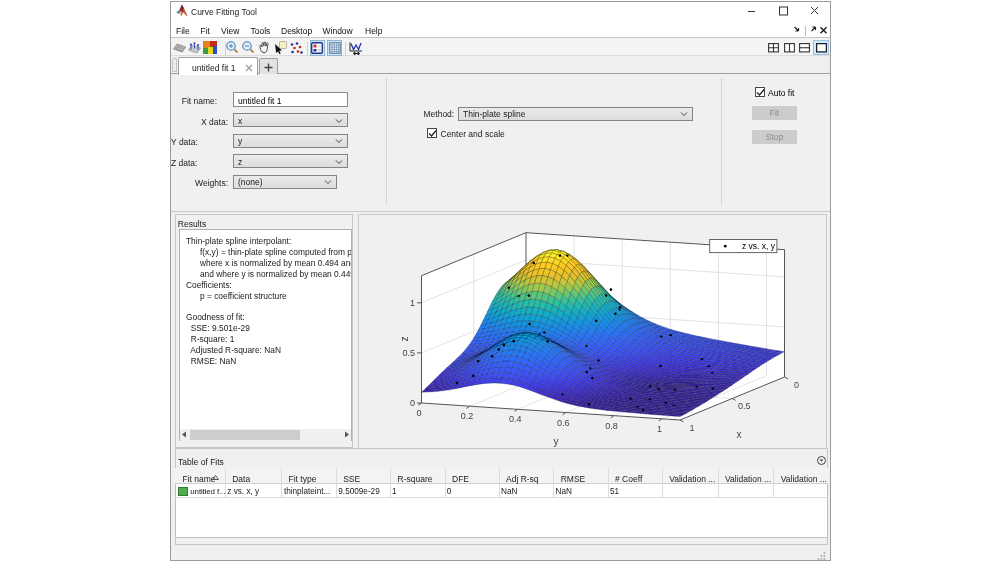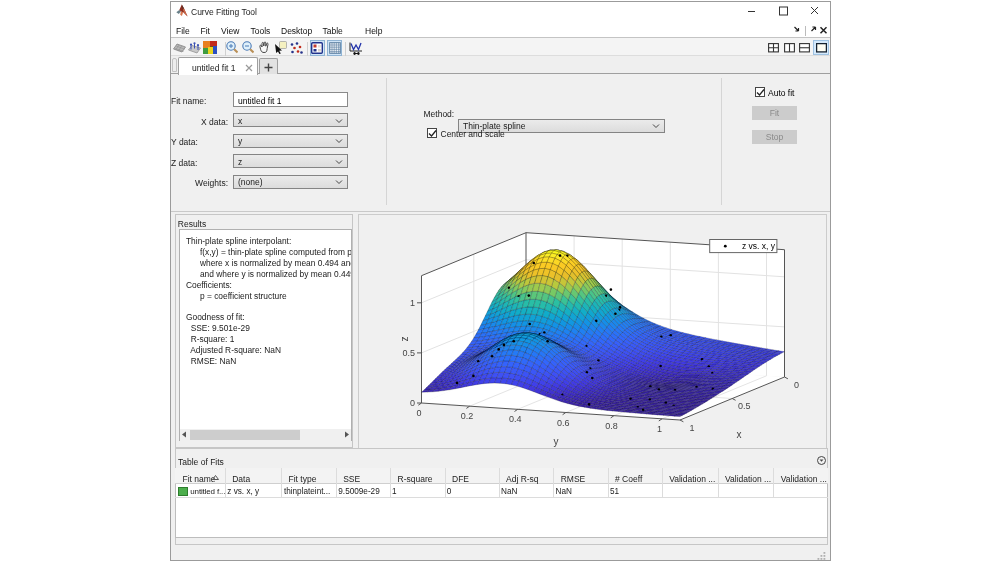--- a/index.html
+++ b/index.html
@@ -31,21 +31,21 @@
     <line x1="0" y1="6.5" x2="7" y2="6.5" stroke="#333" stroke-width="1"></line>
     <rect x="31.5" y="2" width="8" height="8" fill="none" stroke="#333" stroke-width="1"></rect>
     <path d="M63 2 L70 9 M70 2 L63 9" stroke="#333" stroke-width="1" fill="none"></path>
   </svg>
   <div class="abs" style="left:0;top:18px;width:659px;height:18px;background:#fff;border-bottom:1px solid #c4c4c4;"></div>
   <div class="lbl" style="left:5px;top:23.5px;color:#111;">File</div>
   <div class="lbl" style="left:29.5px;top:23.5px;color:#111;">Fit</div>
   <div class="lbl" style="left:50px;top:23.5px;color:#111;">View</div>
   <div class="lbl" style="left:79.5px;top:23.5px;color:#111;">Tools</div>
   <div class="lbl" style="left:110px;top:23.5px;color:#111;">Desktop</div>
-  <div class="lbl" style="left:151.5px;top:23.5px;color:#111;">Table</div>
+  <div class="lbl" style="left:151.5px;top:23.5px;color:#111;">Window</div>
   <div class="lbl" style="left:194px;top:23.5px;color:#111;">Help</div>
   <svg class="abs" style="left:623px;top:24px" width="34" height="10" viewBox="0 0 34 10">
     <path d="M0.5 1 L4.5 5 M4.5 5 L4.5 1.9 M4.5 5 L1.4 5" stroke="#222" stroke-width="1.2" fill="none"></path>
     <line x1="11.5" y1="0" x2="11.5" y2="10" stroke="#bbb"></line>
     <path d="M17.5 5 L21.5 1 M21.5 1 L21.5 4.1 M21.5 1 L18.4 1" stroke="#222" stroke-width="1.2" fill="none"></path>
     <path d="M26.5 1.2 L32.5 7.2 M32.5 1.2 L26.5 7.2" stroke="#222" stroke-width="1.5" fill="none"></path>
   </svg>
   <div class="abs" style="left:0;top:36px;width:659px;height:18px;background:#f4f4f4;border-bottom:1px solid #ddd;"></div>
   <svg class="abs" style="left:1.5px;top:41px" width="13" height="10" viewBox="0 0 13 10">
       <polygon points="0.5,6 4,1 12.5,4 9,9" fill="#b9b9b9" stroke="#777" stroke-width="0.7"></polygon>
@@ -137,21 +137,21 @@
       <path d="M1 1 L7 7 M7 1 L1 7" stroke="#9a9a9a" stroke-width="1.2"></path>
     </svg>
   <div class="abs" style="left:87.5px;top:56px;width:19px;height:16px;background:#e2e2e2;border:1px solid #9f9f9f;border-bottom:none;border-radius:2px 2px 0 0;"></div>
   <svg class="abs" style="left:93px;top:60.5px" width="9" height="9" viewBox="0 0 9 9">
       <path d="M4.5 0.5 L4.5 8.5 M0.5 4.5 L8.5 4.5" stroke="#444" stroke-width="1.4"></path>
     </svg>
 
   <div class="sep" style="left:214.5px;top:76px;height:127px;"></div>
   <div class="sep" style="left:550px;top:76px;height:127px;"></div>
   <div class="abs" style="left:0;top:208.5px;width:659px;height:1.5px;background:#c9c9c9;"></div>
-  <div class="lbl" style="left:0;top:93.5px;width:57px;text-align:left;">Fit name:</div>
+  <div class="lbl" style="left:0;top:93.5px;width:57px;text-align:center;">Fit name:</div>
   <div class="abs" style="left:62px;top:90px;width:115px;height:15px;background:#fff;border:1px solid #8a8a8a;font-size:8.5px;padding:2.5px 0 0 4px;">untitled fit 1</div>
   <div class="lbl" style="left:0;top:114.5px;width:57px;text-align:right;">X data:</div>
   <div class="lbl" style="left:0;top:135px;width:57px;text-align:left;">Y data:</div>
   <div class="lbl" style="left:0;top:155.5px;width:57px;">Z data:</div>
   <div class="lbl" style="left:0;top:176px;width:57px;text-align:right;">Weights:</div>
 <div class="dd" style="left:62.0px;top:111.0px;width:115.0px;height:14px;">
       <span class="v">x</span>
       <svg class="chev" viewBox="0 0 8 5">
         <path d="M1 0.5 L4 3.5 L7 0.5" stroke="#444" fill="none"></path>
       </svg>
@@ -161,28 +161,28 @@
       <svg class="chev" viewBox="0 0 8 5">
         <path d="M1 0.5 L4 3.5 L7 0.5" stroke="#444" fill="none"></path>
       </svg>
     </div>
 <div class="dd" style="left:62.0px;top:152.0px;width:115.0px;height:14px;">
       <span class="v">z</span>
       <svg class="chev" viewBox="0 0 8 5">
         <path d="M1 0.5 L4 3.5 L7 0.5" stroke="#444" fill="none"></path>
       </svg>
     </div>
-<div class="dd" style="left:62.0px;top:172.5px;width:115.0px;height:14px;">
+<div class="dd" style="left:62.0px;top:172.5px;width:104px;height:14px;">
       <span class="v">(none)</span>
       <svg class="chev" viewBox="0 0 8 5">
         <path d="M1 0.5 L4 3.5 L7 0.5" stroke="#444" fill="none"></path>
       </svg>
     </div>
   <div class="lbl" style="left:252.5px;top:106.5px;">Method:</div>
-<div class="dd" style="left:287.0px;top:104.5px;width:207px;height:14px;margin-top:12px;">
+<div class="dd" style="left:287.0px;top:104.5px;width:235.0px;height:14px;">
       <span class="v">Thin-plate spline</span>
       <svg class="chev" viewBox="0 0 8 5">
         <path d="M1 0.5 L4 3.5 L7 0.5" stroke="#444" fill="none"></path>
       </svg>
     </div>
   <div class="cb" style="left:256px;top:126px;"></div>
   <svg class="abs" style="left:257px;top:126.5px" width="9" height="9" viewBox="0 0 9 9">
       <path d="M1 4.5 L3.5 7 L8 1.5" stroke="#222" stroke-width="1.3" fill="none"></path>
     </svg>
   <div class="lbl" style="left:269.5px;top:127px;">Center and scale</div>

